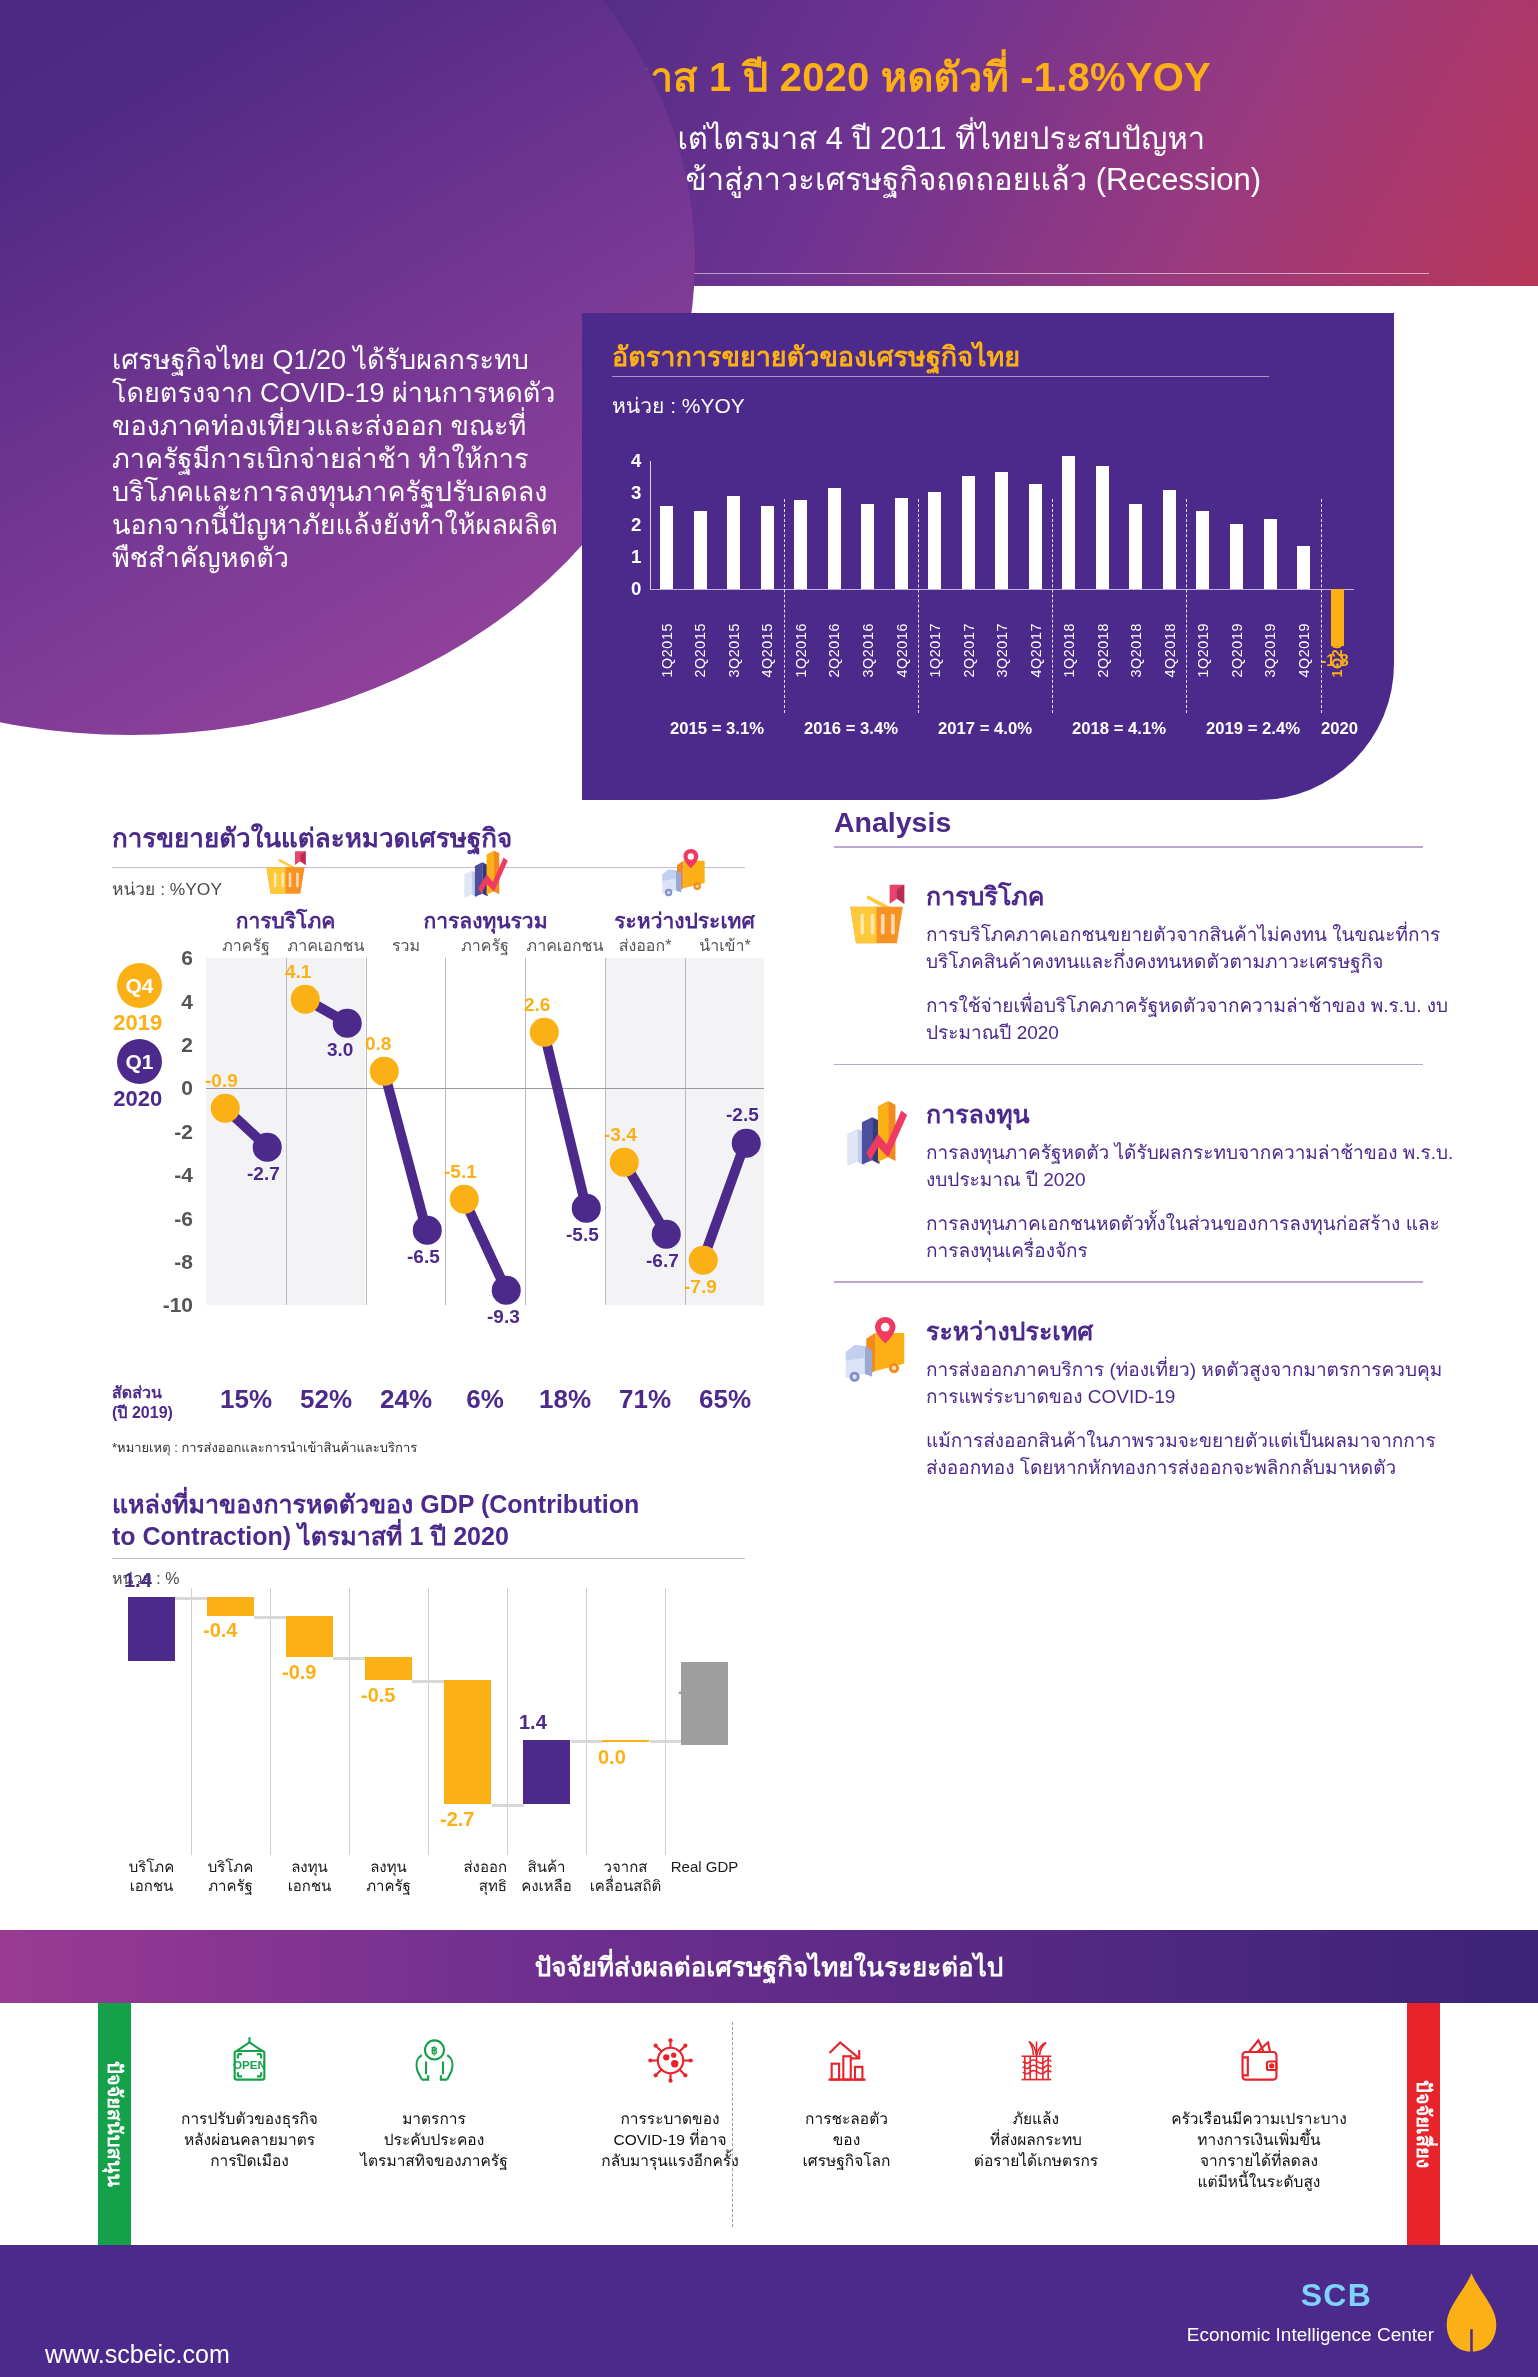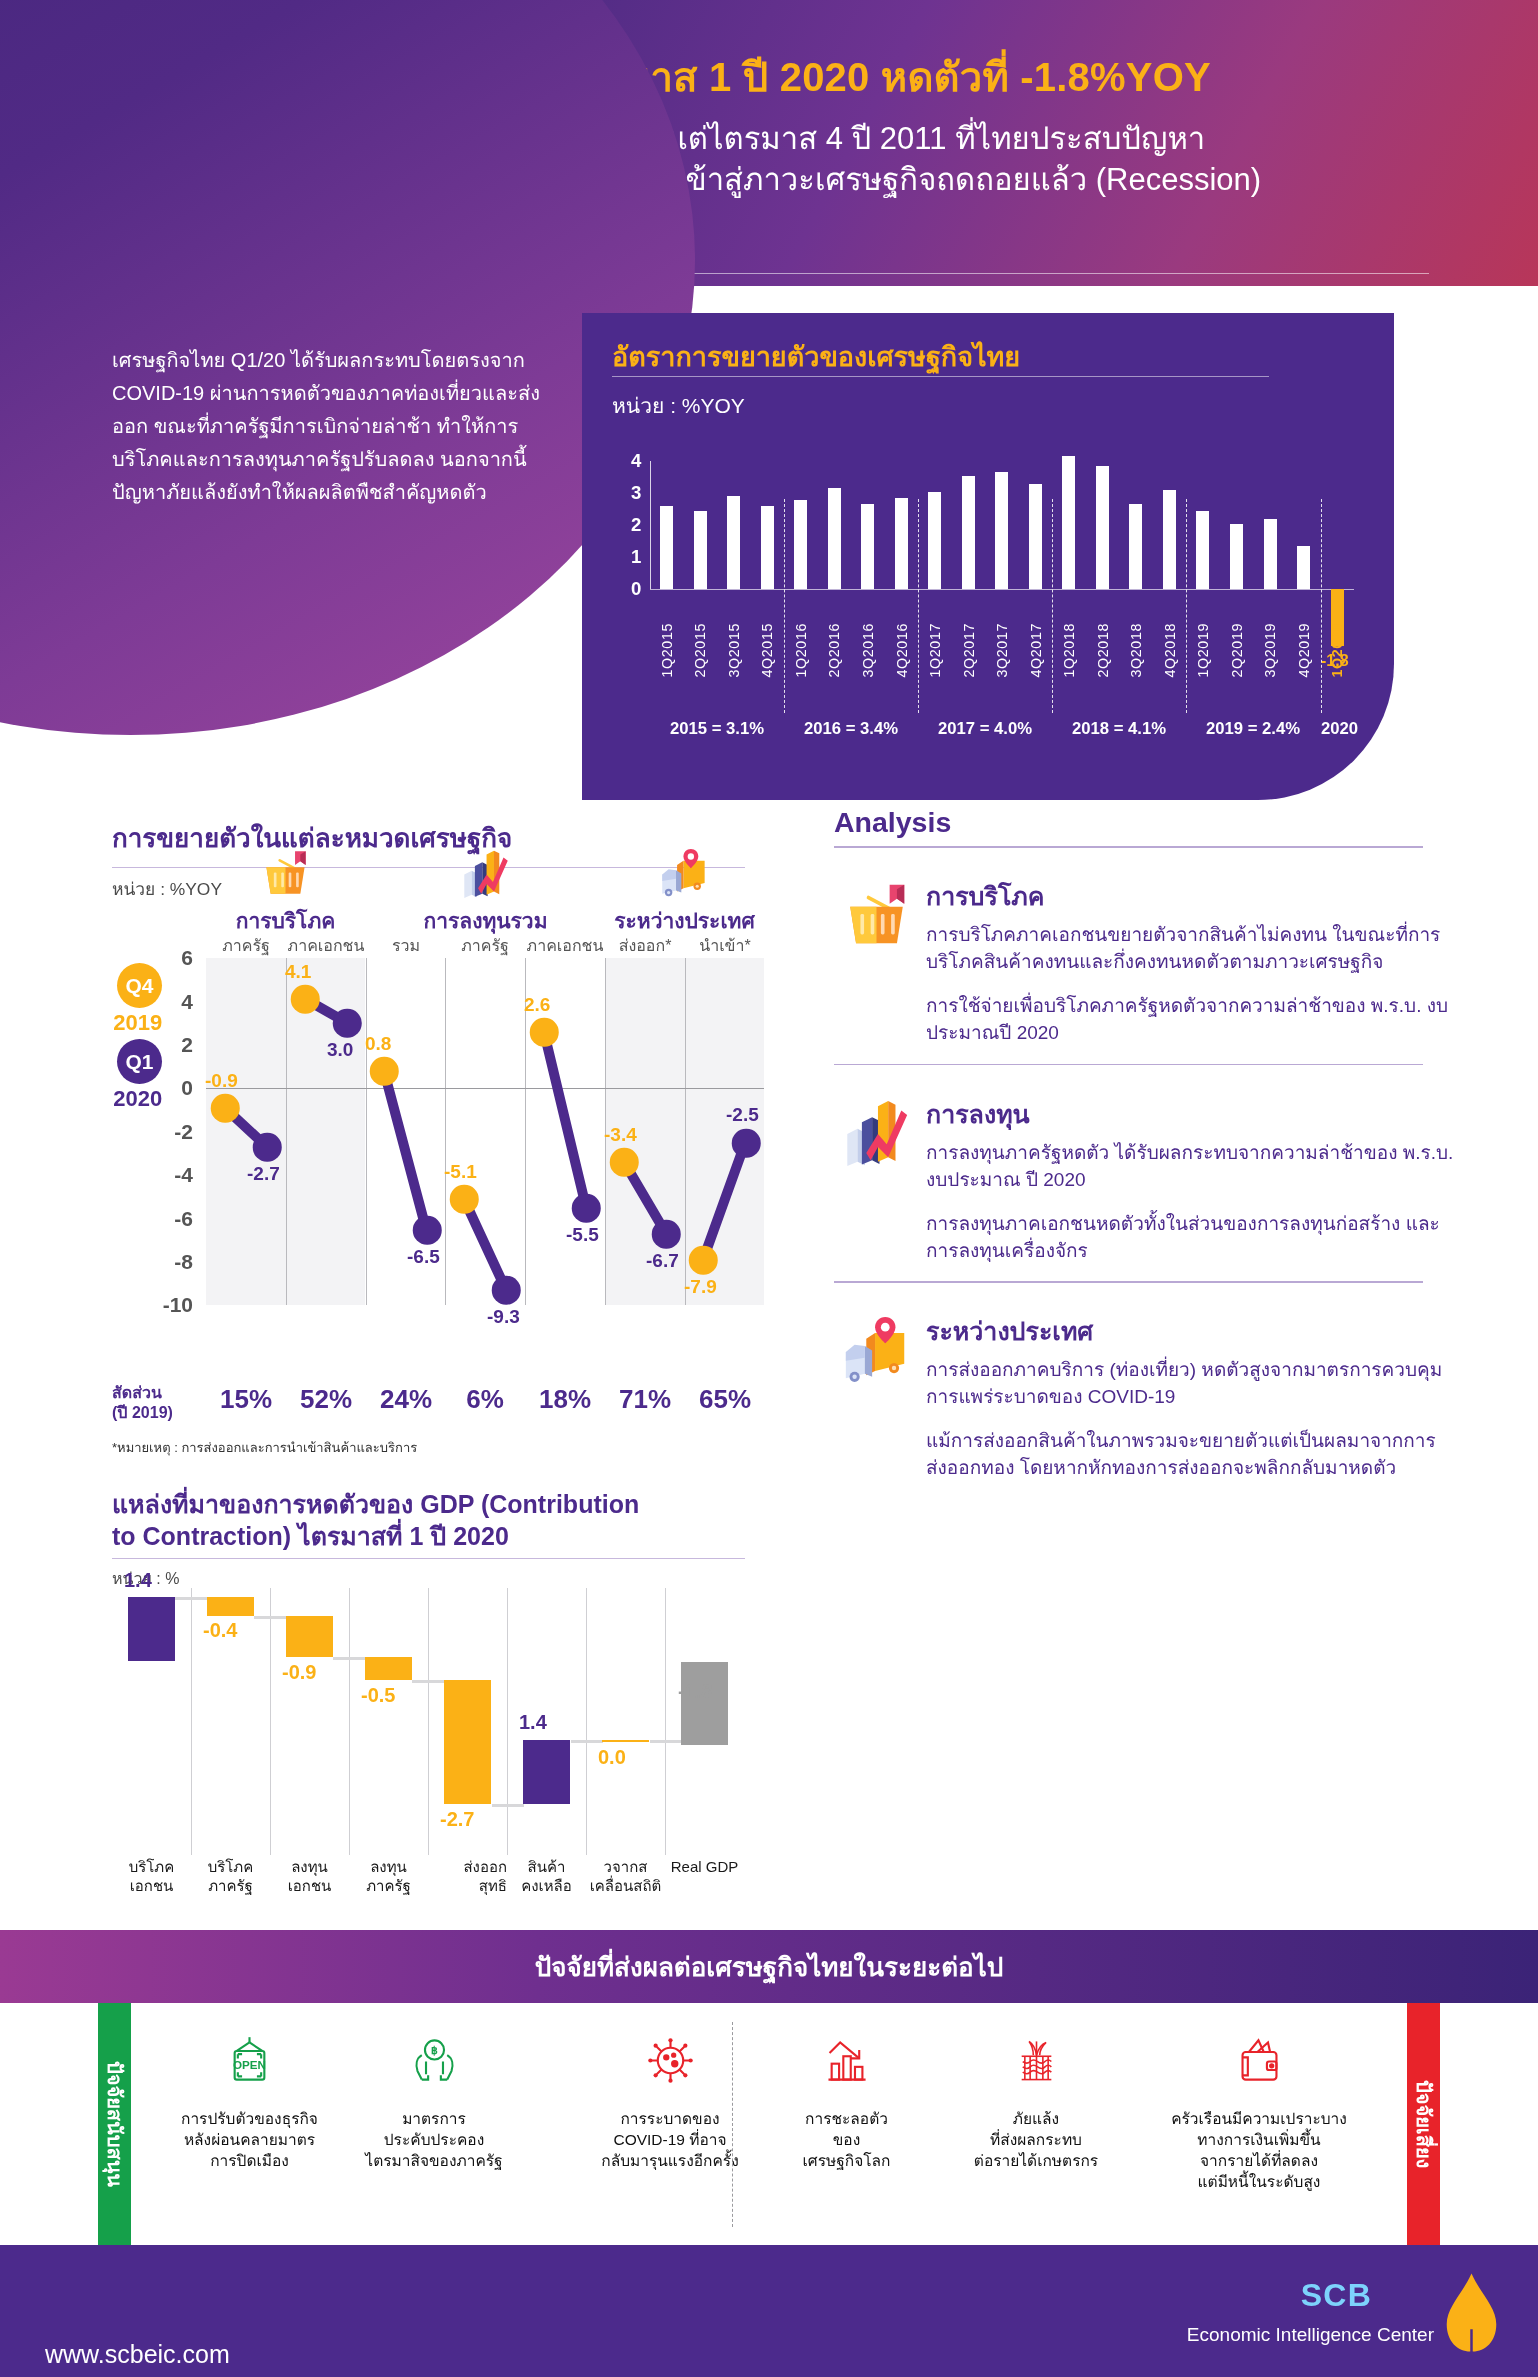--- a/index.html
+++ b/index.html
@@ -29,21 +29,21 @@
   }
   
   #blob {
     position:absolute; left:-434px; top:-214px; width:1129px; height:949px;
     border-radius:50%;
     background:linear-gradient(150deg,#3d2478 0%,#512a85 40%,#7e3b96 72%,#a0479e 100%);
     z-index:2;
   }
   #blob-text {
     position:absolute; left:112px; top:344px; width:459px;
-    color:#ffffff; font-size:20px; line-height:33px; z-index:4;
+    color:#ffffff; font-size:27px; line-height:33px; z-index:4;
   }
   
   #gdp-panel {
     position:absolute; left:582px; top:313px; width:812px; height:487px;
     background:#4c2a8c; border-radius:0 0 136px 0; z-index:3;
   }
   #gdp-title { position:absolute; left:30px; top:22px; color:#fbb116; font-size:27px; font-weight:bold; }
   #gdp-rule { position:absolute; left:30px; top:63px; width:657px; height:1.2px; background:rgba(255,255,255,.5); }
   #gdp-unit { position:absolute; left:30px; top:76px; color:#ffffff; font-size:21px; }
   #gdp-plot { position:absolute; left:68px; top:148px; width:704px; height:128px; }
@@ -491,21 +491,21 @@
             <circle cx="50" cy="30" r="18"></circle>
             <text x="50" y="38" font-size="20" font-weight="bold" fill="#15a04a" stroke="none" text-anchor="middle" font-family="Liberation Sans">฿</text>
             <path d="M26 40 C16 46 14 58 18 70 L26 86 M26 86 h12 v-8"></path>
             <path d="M74 40 C84 46 86 58 82 70 L74 86 M74 86 h-12 v-8"></path>
             <path d="M34 52 v24 M66 52 v24"></path>
           </svg>
         </div>
         <div class="flab">
           <div>มาตรการ</div>
           <div>ประคับประคอง</div>
-          <div>ไตรมาสิจของภาครัฐ</div>
+          <div>ไตรมาสทิจของภาครัฐ</div>
         </div>
       </div>
       <div class="fcol" style="left: 577px; width: 186px;">
         <div class="ficon">
           <svg width="53" height="53" viewBox="0 0 100 100" fill="none" stroke="#e8232a" stroke-width="4">
             <circle cx="50" cy="50" r="24"></circle>
             <circle cx="42" cy="44" r="4" fill="#e8232a"></circle>
             <circle cx="58" cy="56" r="5" fill="#e8232a"></circle>
             <circle cx="56" cy="40" r="3" fill="#e8232a"></circle>
             <g stroke-width="4">

